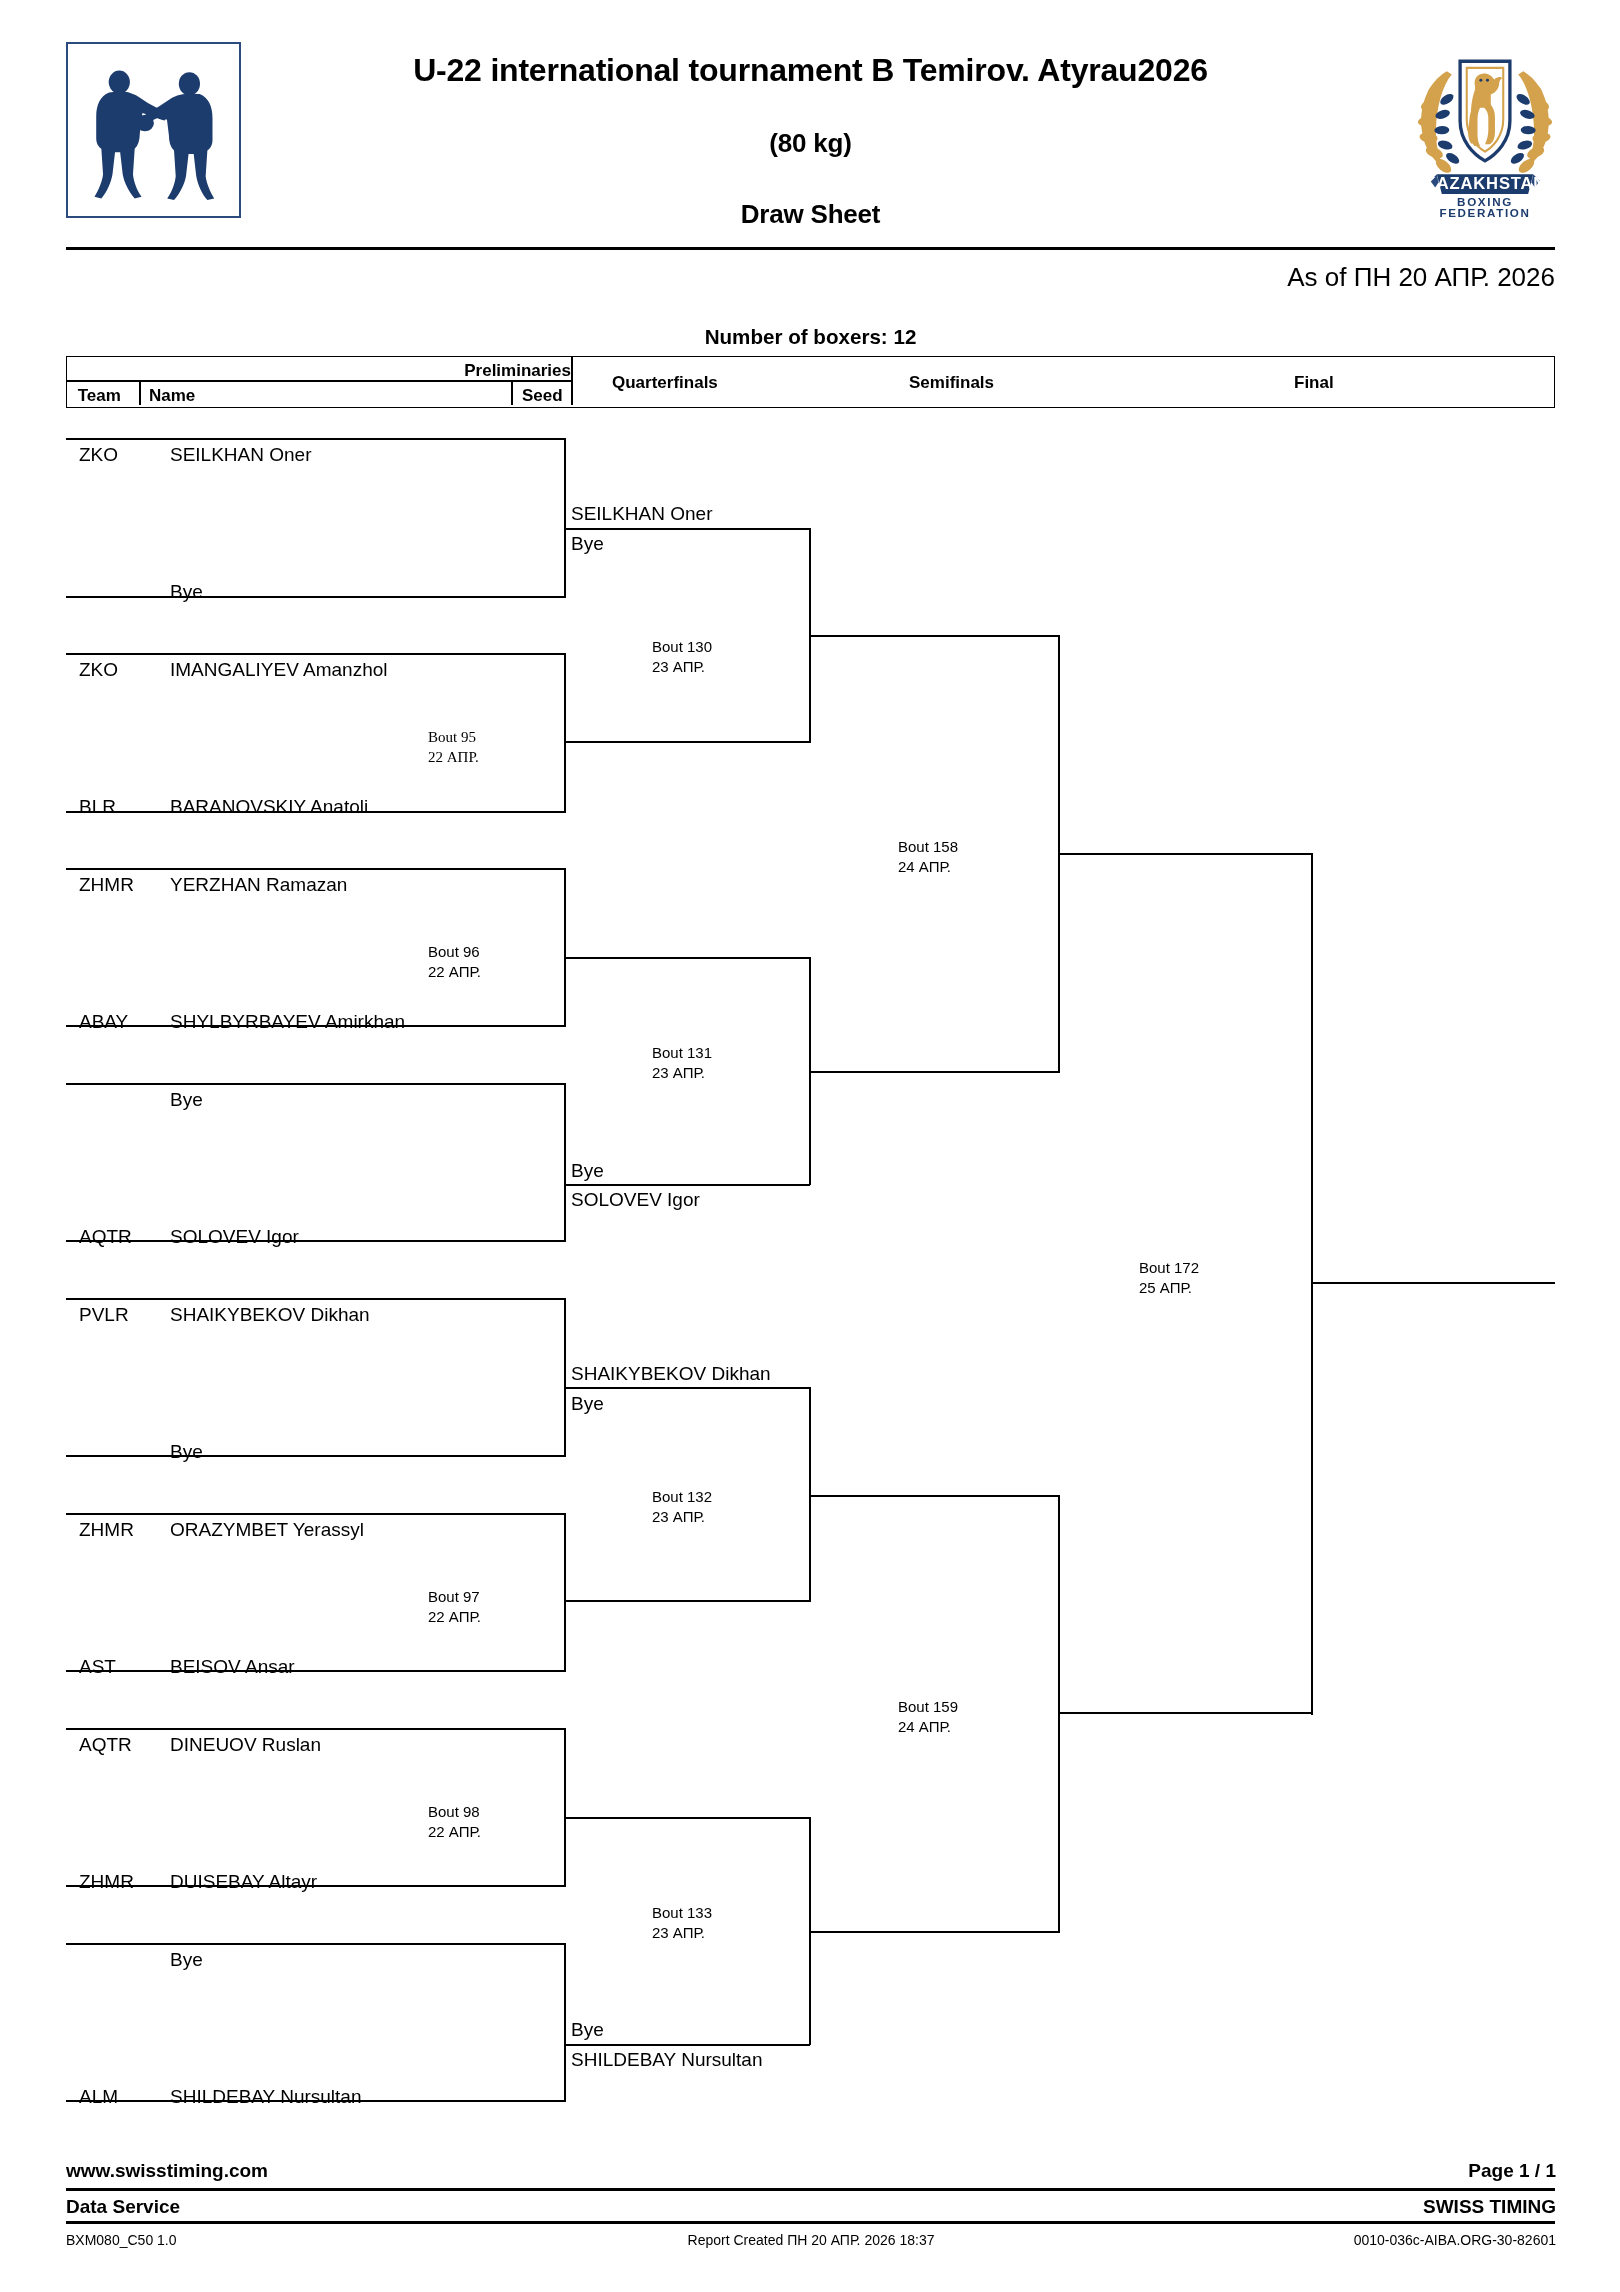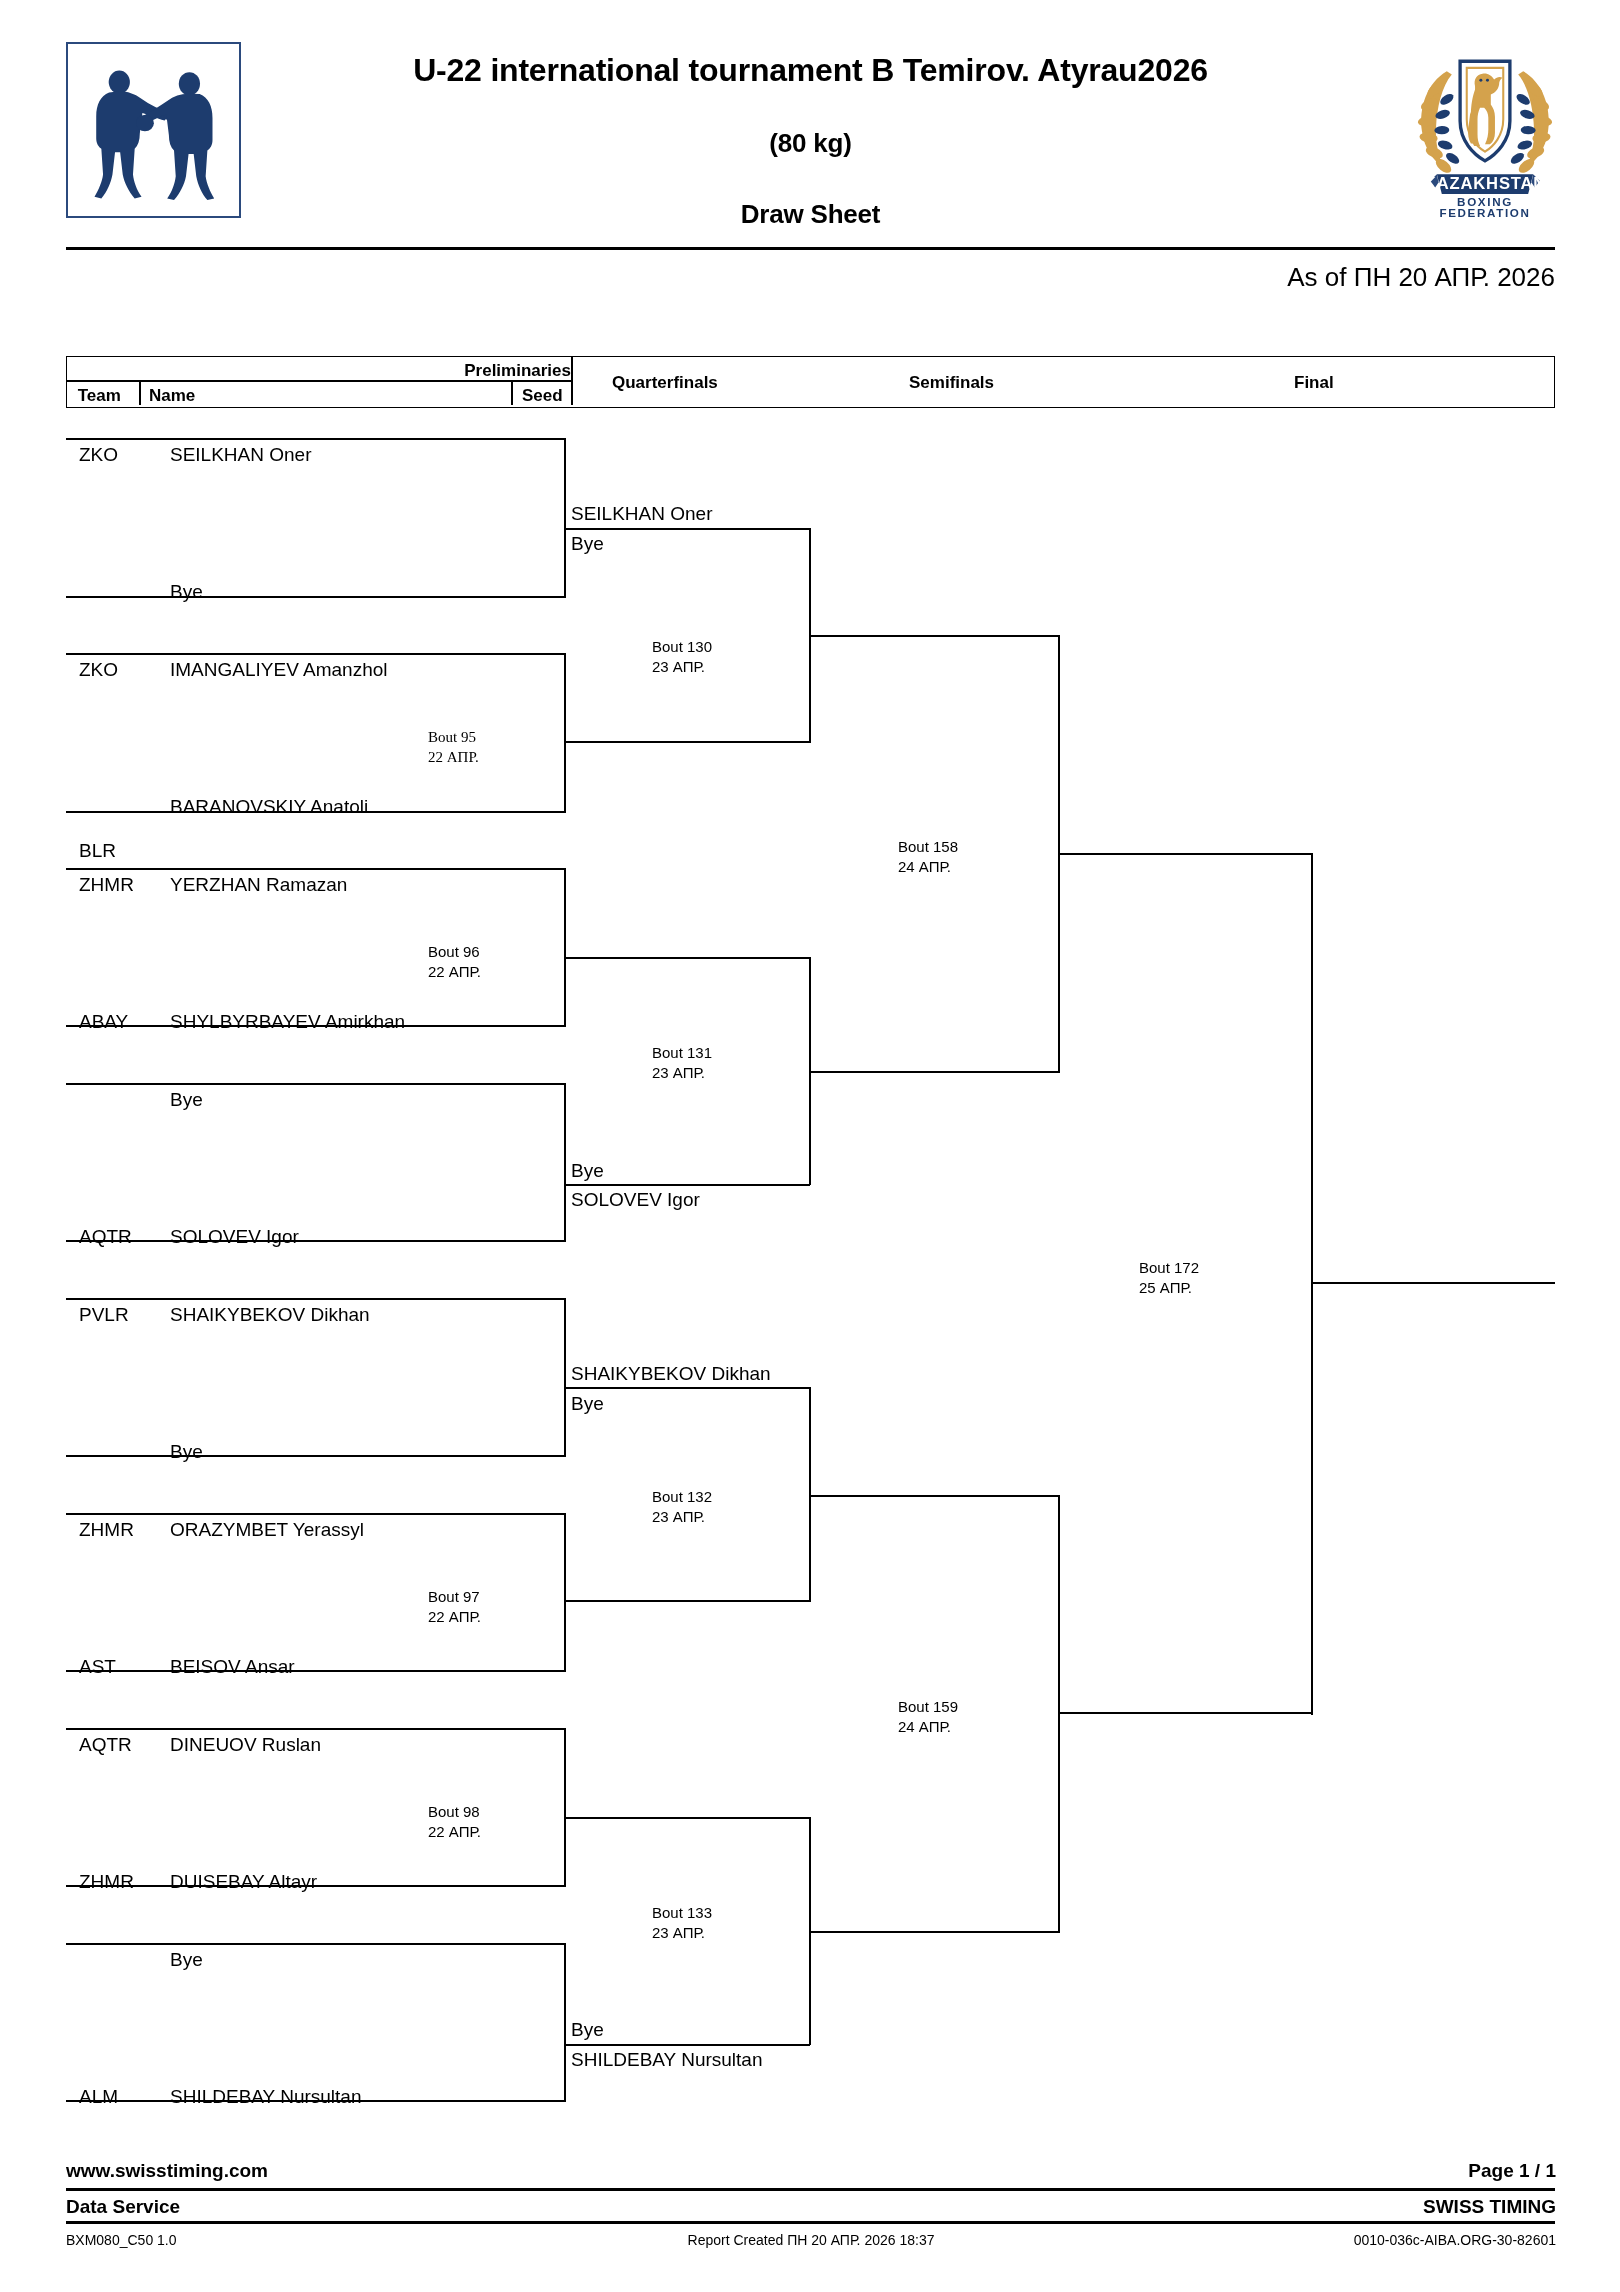--- a/index.html
+++ b/index.html
@@ -176,20 +176,21 @@
       <text x="100" y="214" text-anchor="middle" fill="#1d3c6e" font-family="Liberation Sans, sans-serif" font-size="14" font-weight="bold" letter-spacing="2">BOXING</text>
       <text x="100" y="228" text-anchor="middle" fill="#1d3c6e" font-family="Liberation Sans, sans-serif" font-size="14" font-weight="bold" letter-spacing="2">FEDERATION</text>
     </svg>
   </div>
 
   <div class="hdr-title" id="title-main">U-22 international tournament B Temirov. Atyrau2026</div>
   <div class="hdr-title" id="title-weight">(80 kg)</div>
   <div class="hdr-title" id="title-sheet">Draw Sheet</div>
   <div id="rule-1"></div>
   <div id="asof">As of ПН 20 АПР. 2026</div>
+  <div id="boxers">Number of boxers: 12</div>
 
   <div id="colhdr">
     <div class="ch-hline" style="left:0;top:23px;width:506px;"></div>
     <div class="ch-vline" style="left:504px;top:0;height:48px;"></div>
     <div class="ch-vline" style="left:72px;top:23px;height:25px;"></div>
     <div class="ch-vline" style="left:444px;top:23px;height:25px;"></div>
     <div class="ch-cell" style="left:0;top:3.6px;width:504px;text-align:right;">Preliminaries</div>
     <div class="ch-cell" style="left:10.7px;top:29px;">Team</div>
     <div class="ch-cell" style="left:82px;top:29px;">Name</div>
     <div class="ch-cell" style="left:455px;top:29px;">Seed</div>
@@ -203,21 +204,21 @@
   <div class="nm" style="left:170px;top:445px;">SEILKHAN Oner</div>
   <div class="h" style="left:66px;top:596px;width:500px;"></div>
   <div class="team" style="left:79px;top:582px;"></div>
   <div class="nm" style="left:170px;top:582px;">Bye</div>
   <div class="v" style="left:564px;top:438px;height:159px;"></div>
 
   <div class="h" style="left:66px;top:653px;width:500px;"></div>
   <div class="team" style="left:79px;top:660px;">ZKO</div>
   <div class="nm" style="left:170px;top:660px;">IMANGALIYEV Amanzhol</div>
   <div class="h" style="left:66px;top:811px;width:500px;"></div>
-  <div class="team" style="left:79px;top:797px;margin-top:44px;">BLR</div>
+  <div class="team" style="left:79px;top:797px;">BLR</div>
   <div class="nm" style="left:170px;top:797px;">BARANOVSKIY Anatoli</div>
   <div class="v" style="left:564px;top:653px;height:159px;"></div>
   <div class="bout" style="left:428px;top:727px;font-family:Liberation Serif, serif;">
     <span>Bout 95</span>
     <span>22 АПР.</span>
   </div>
 
   <div class="h" style="left:66px;top:868px;width:500px;"></div>
   <div class="team" style="left:79px;top:875px;">ZHMR</div>
   <div class="nm" style="left:170px;top:875px;">YERZHAN Ramazan</div>

